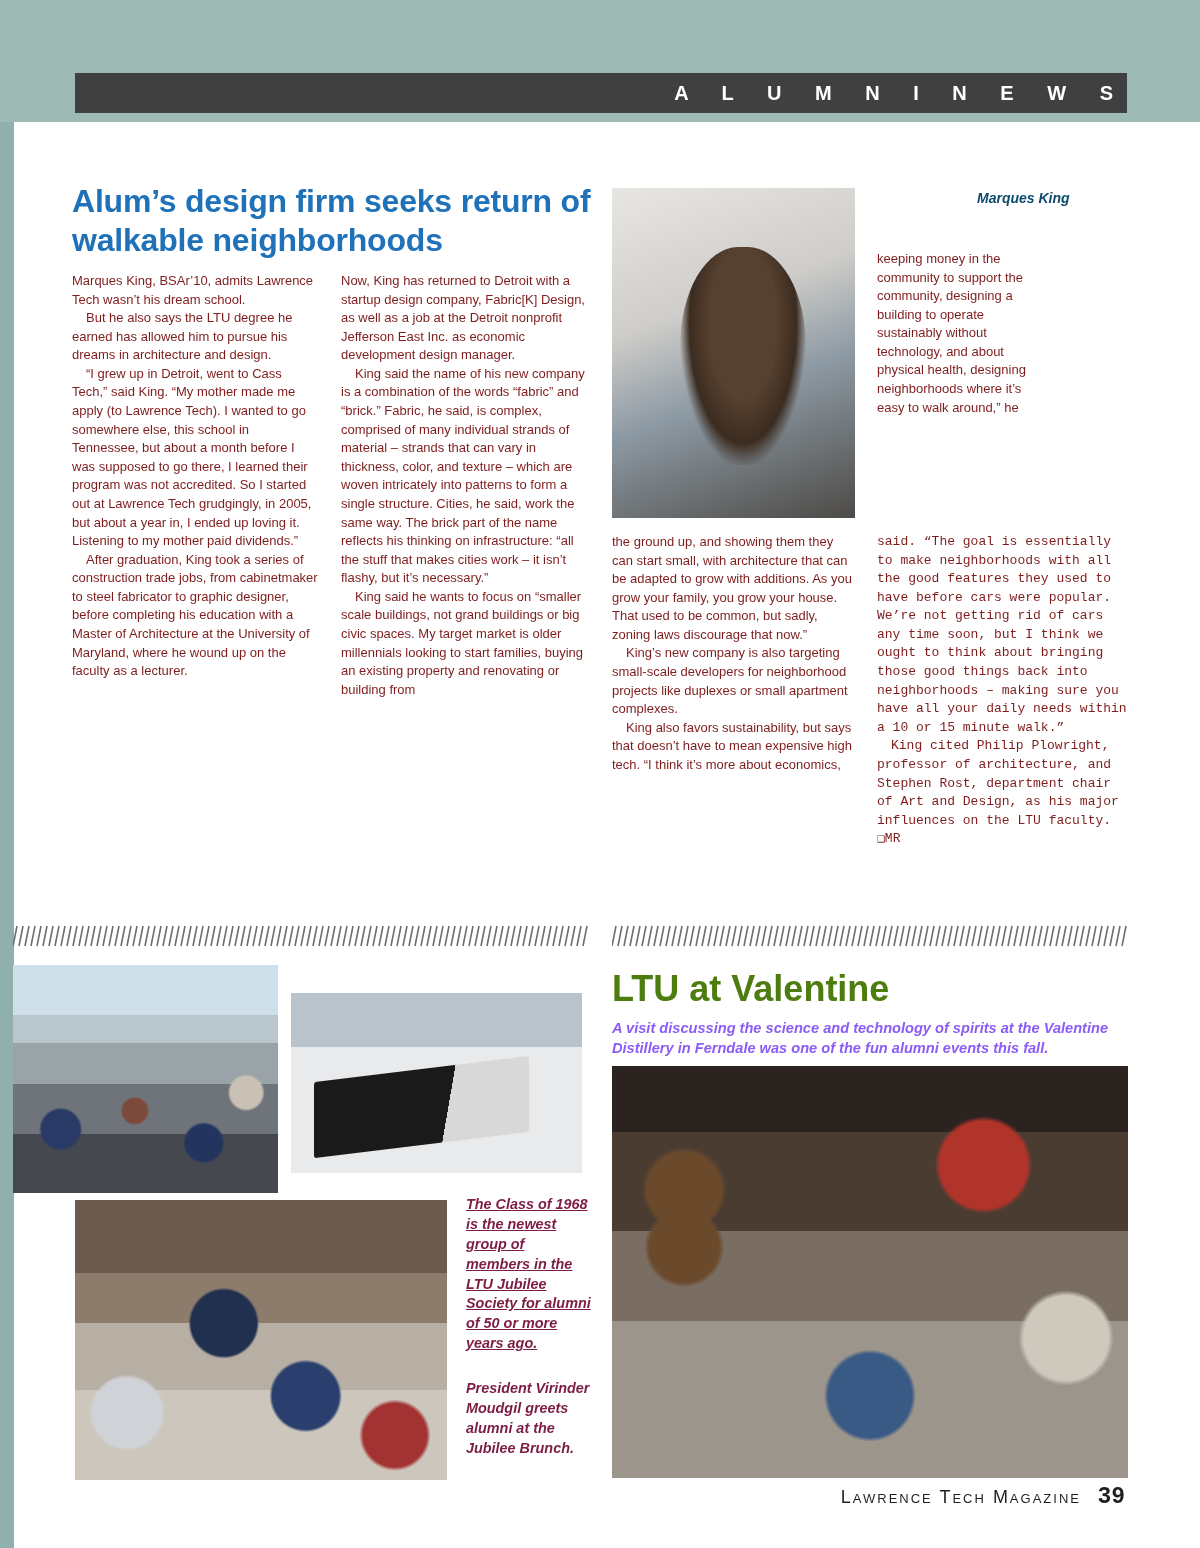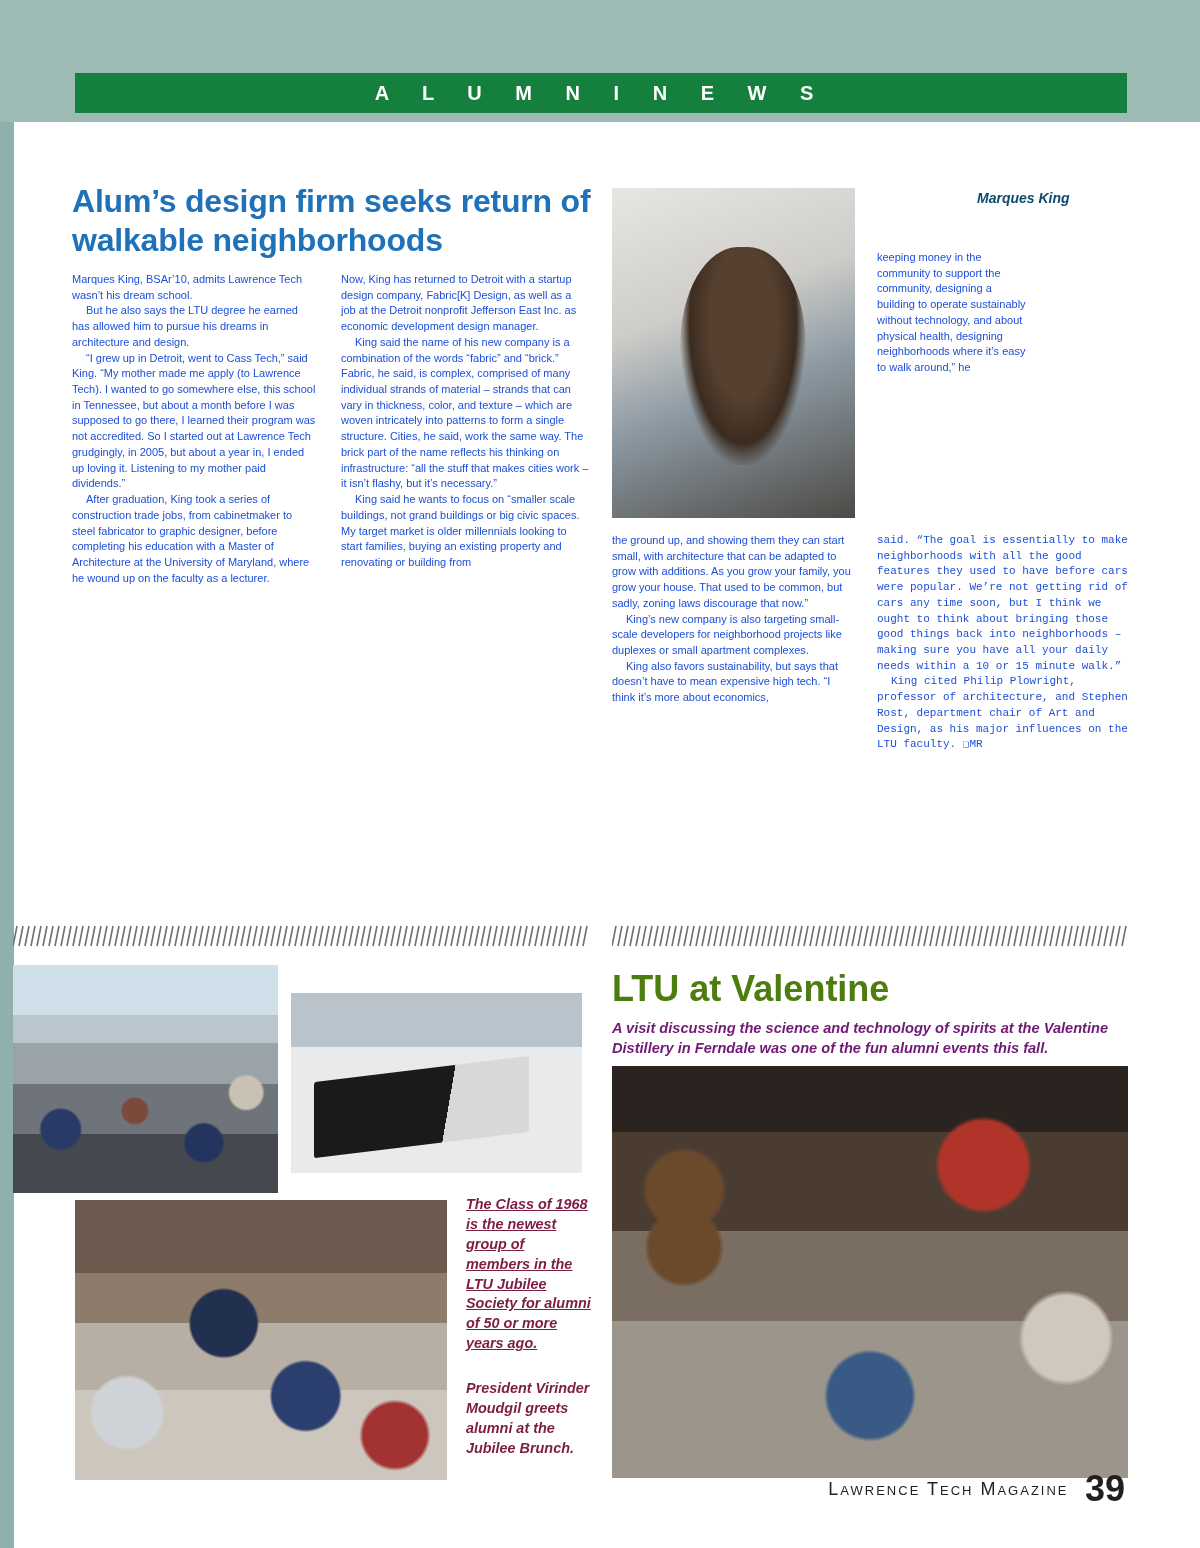--- a/index.html
+++ b/index.html
@@ -24,46 +24,46 @@
   .top-band {
     position: absolute;
     left: 0; top: 0;
     width: 1200px; height: 122px;
     background: #9ebab5;
   }
   .masthead {
     position: absolute;
     left: 75px; top: 73px;
     width: 1052px; height: 40px;
-    background: #15803d;
+    background: #404040;
     color: #ffffff;
-    text-align: center;
+    text-align: right;
     font-size: 20px;
     letter-spacing: 14px;
     font-weight: bold;
     line-height: 40px;
     font-family: "Liberation Sans", sans-serif;
   }
 
   
   .headline {
     position: absolute;
     left: 72px; top: 182px;
     width: 530px;
     color: #1f71b8;
     font-size: 32px;
     font-weight: bold;
     line-height: 1.22;
     letter-spacing: -0.2px;
   }
   .col {
     position: absolute;
-    font-size: 11px;
+    font-size: 13px;
     line-height: 1.43;
-    color: #1d4ed8;
+    color: #7f1d1d;
     text-align: left;
   }
   .col p {
     margin: 0;
     text-indent: 14px;
   }
   .col p.first {
     text-indent: 0;
   }
   #col1 { left: 72px; top: 272px; width: 246px; }
@@ -99,21 +99,21 @@
     position: absolute;
     left: 612px; top: 968px;
     color: #4d7c0f;
     font-size: 36px;
     font-weight: bold;
   }
   .deck {
     position: absolute;
     left: 612px; top: 1018px;
     width: 512px;
-    color: #701a75;
+    color: #8b5cf6;
     font-size: 14.6px;
     font-style: italic;
     font-weight: bold;
     line-height: 1.4;
   }
   .cap-block {
     position: absolute;
     color: #7c1d44;
     font-size: 14.4px;
     font-style: italic;
@@ -129,23 +129,24 @@
   .footer .mag {
     display: inline-block;
     font-size: 18px;
     letter-spacing: 2px;
     vertical-align: middle;
     margin-right: 12px;
     font-variant: small-caps;
   }
   .footer .pg {
     display: inline-block;
-    font-size: 36px;
+    font-size: 23px;
     font-weight: bold;
     vertical-align: middle;
+    font-family: Liberation Mono, monospace;
   }
 
   
   .ph-king {
     background:
       radial-gradient(circle at 62% 48%, #6b4a33 0 14%, rgba(107,74,51,0) 15%),
       linear-gradient(160deg, #e8e6e2 0%, #cfcdc9 36%, #8d9aa4 60%, #4d4a46 100%);
   }
   .ph-king::after {
     content: "";

